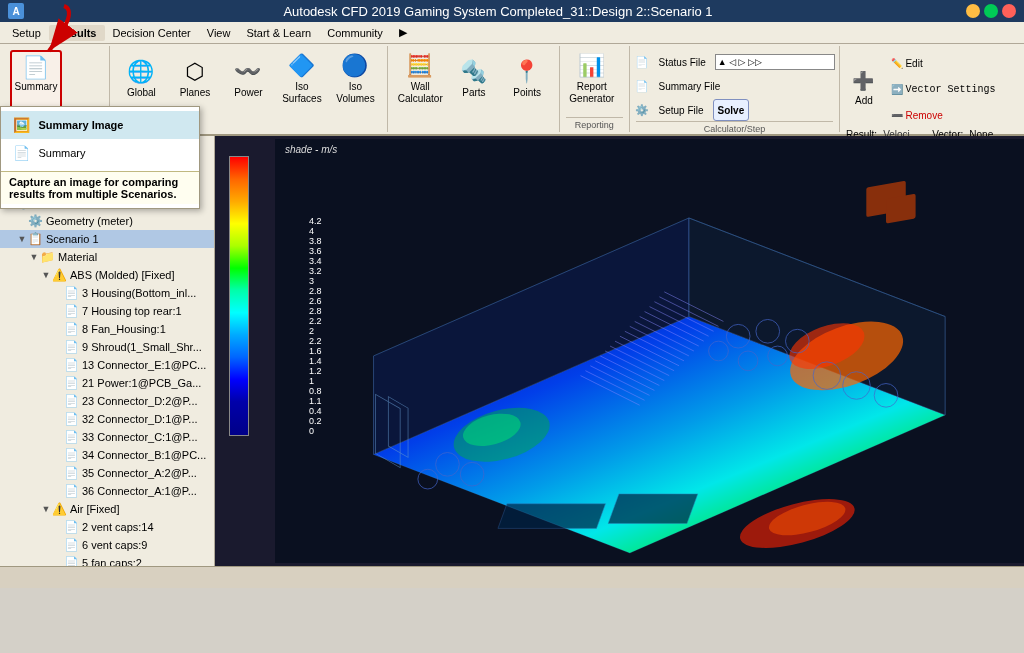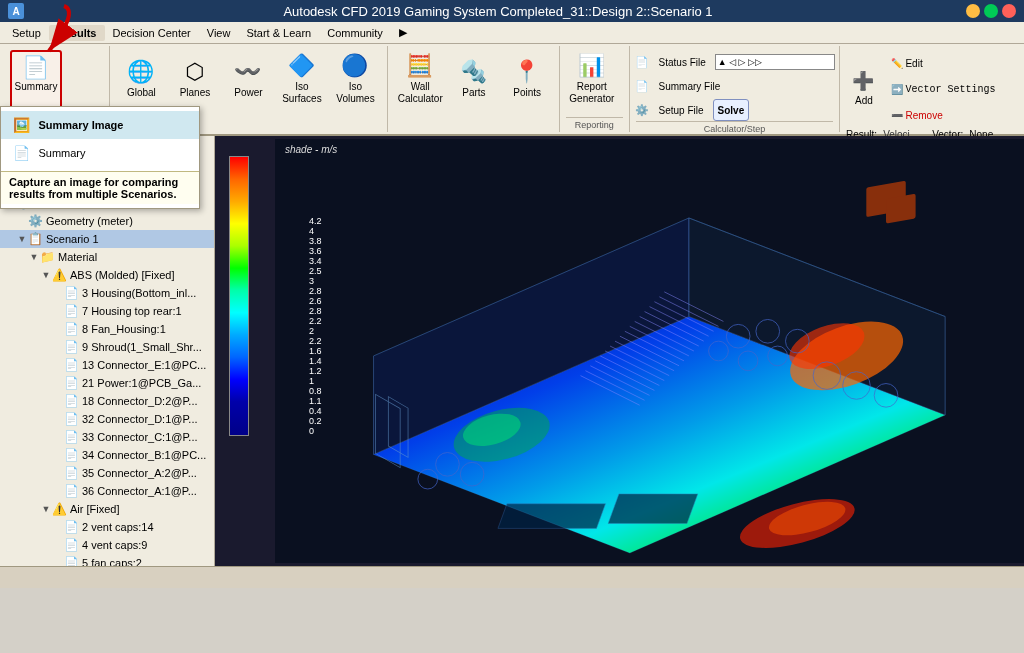--- a/index.html
+++ b/index.html
@@ -579,21 +579,21 @@
         <span class="tree-label">13 Connector_E:1@PC...</span>
       </div>
       <div class="tree-item" style="padding-left: 52px;">
         <span class="tree-toggle"> </span>
         <span class="tree-icon">📄</span>
         <span class="tree-label">21 Power:1@PCB_Ga...</span>
       </div>
       <div class="tree-item" style="padding-left: 52px;">
         <span class="tree-toggle"> </span>
         <span class="tree-icon">📄</span>
-        <span class="tree-label">18 Connector_D:2@P...</span>
+        <span class="tree-label">23 Connector_D:2@P...</span>
       </div>
       <div class="tree-item" style="padding-left: 52px;">
         <span class="tree-toggle"> </span>
         <span class="tree-icon">📄</span>
         <span class="tree-label">32 Connector_D:1@P...</span>
       </div>
       <div class="tree-item" style="padding-left: 52px;">
         <span class="tree-toggle"> </span>
         <span class="tree-icon">📄</span>
         <span class="tree-label">33 Connector_C:1@P...</span>
@@ -619,21 +619,21 @@
         <span class="tree-label">Air [Fixed]</span>
       </div>
       <div class="tree-item" style="padding-left: 52px;">
         <span class="tree-toggle"> </span>
         <span class="tree-icon">📄</span>
         <span class="tree-label">2 vent caps:14</span>
       </div>
       <div class="tree-item" style="padding-left: 52px;">
         <span class="tree-toggle"> </span>
         <span class="tree-icon">📄</span>
-        <span class="tree-label">4 vent caps:9</span>
+        <span class="tree-label">6 vent caps:9</span>
       </div>
       <div class="tree-item" style="padding-left: 52px;">
         <span class="tree-toggle"> </span>
         <span class="tree-icon">📄</span>
         <span class="tree-label">5 fan caps:2</span>
       </div>
     </div>
 
   <div id="viewport">
 
@@ -643,21 +643,21 @@
 
     <div id="colorscale">
       <div class="colorscale-bar"></div>
       <div class="colorscale-labels">
 
       <span>4.2</span>
           <span>4</span>
           <span>3.8</span>
           <span>3.6</span>
           <span>3.4</span>
-          <span>2.5</span>
+          <span>3.2</span>
           <span>3</span>
           <span>2.8</span>
           <span>2.6</span>
           <span>2.8</span>
           <span>2.2</span>
           <span>2</span>
           <span>2.2</span>
           <span>1.6</span>
           <span>1.4</span>
           <span>1.2</span>

